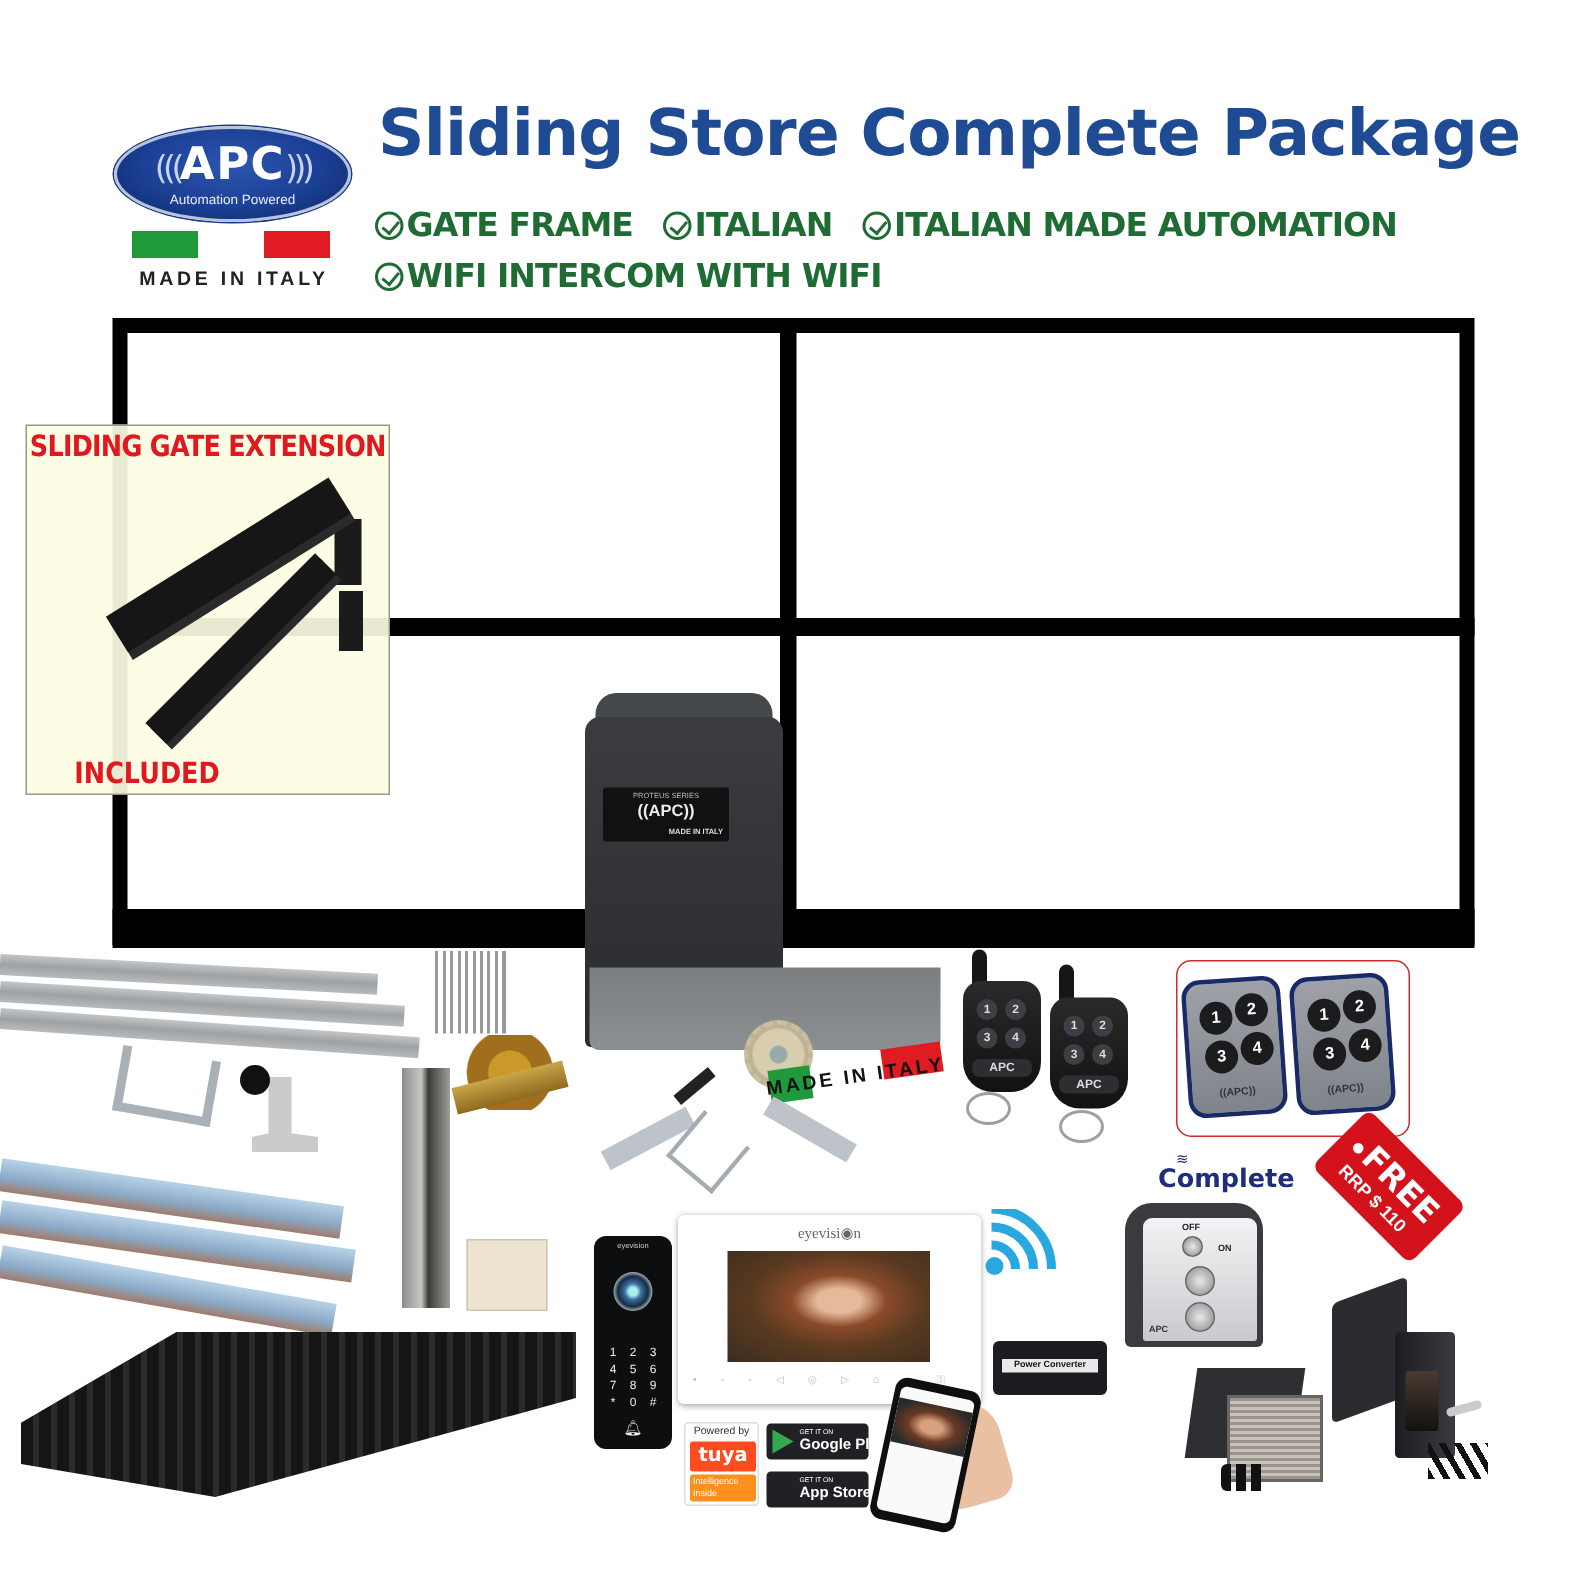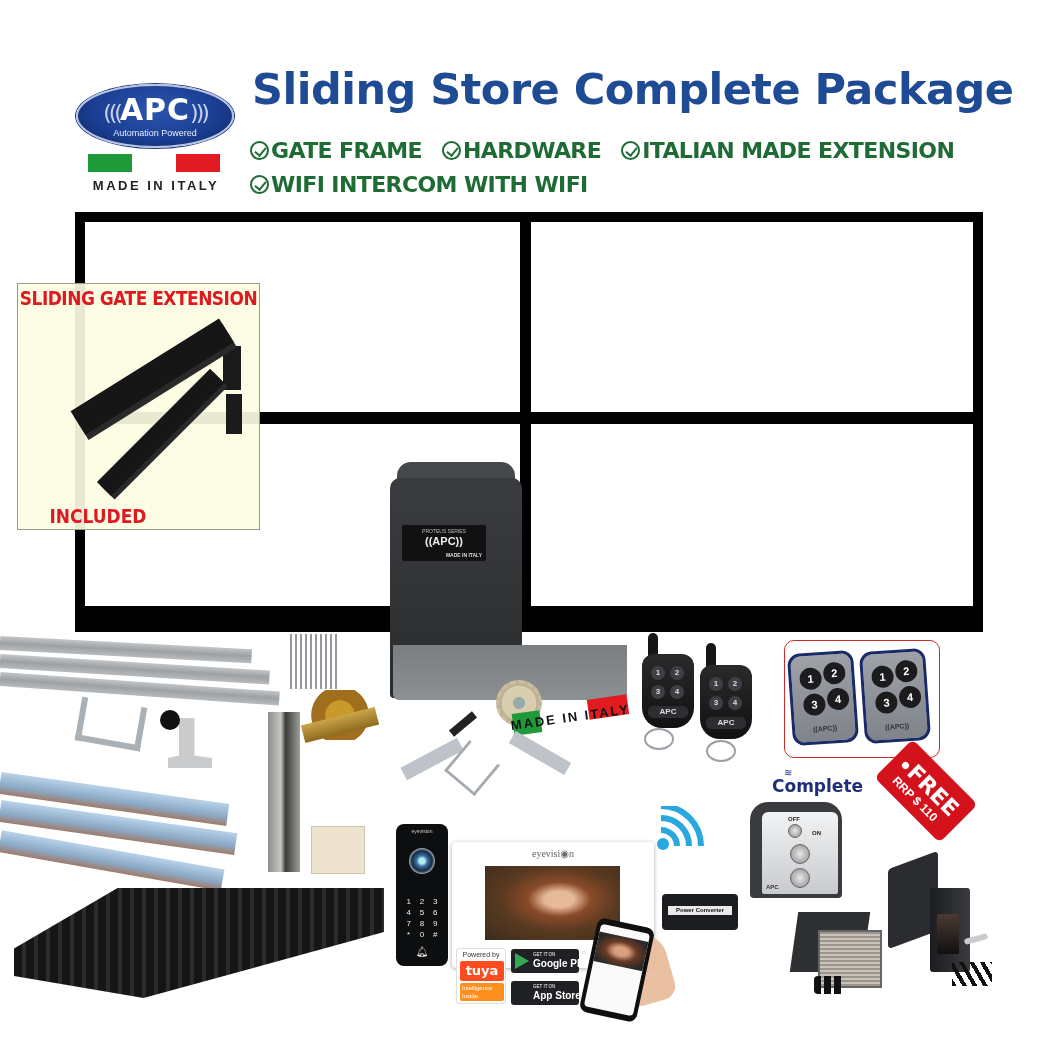--- a/index.html
+++ b/index.html
@@ -147,21 +147,21 @@
   
   .doorbell { left: 396px; top: 824px; width: 52px; height: 142px; background: #0d0e10; border-radius: 8px; }
   .db-brand { position: absolute; left: 0; top: 4px; width: 100%; text-align: center; color: #ccc; font-size: 5px; }
   .db-cam { position: absolute; left: 13px; top: 24px; width: 26px; height: 26px; border-radius: 50%;
     background: radial-gradient(circle, #aee 0 15%, #3a6f9e 30%, #182a45 55%, #9aa 70%, #333 75%); }
   .db-keys { position: absolute; left: 6px; top: 72px; width: 40px; color: #eee; font-size: 8px; line-height: 11px;
     display: grid; grid-template-columns: repeat(3, 1fr); text-align: center; }
   .db-bell { position: absolute; left: 18px; top: 122px; width: 16px; height: 14px; color: #eee; font-size: 10px; text-align: center; }
 
   .monitor { left: 452px; top: 810px; width: 202px; height: 126px; background: #fff; border-radius: 4px;
-    box-shadow: 0 1px 4px rgba(0,0,0,.35); margin-top: 32px; }
+    box-shadow: 0 1px 4px rgba(0,0,0,.35); }
   .mon-brand { position: absolute; left: 0; top: 6px; width: 100%; text-align: center; font-family: "Liberation Serif", serif;
     color: #666; font-size: 10px; }
   .mon-screen { position: absolute; left: 33px; top: 24px; width: 135px; height: 74px;
     background: radial-gradient(ellipse at 55% 45%, #e5b99a 0 14%, #8a4a2a 30%, #5a3a20 55%, #3a2c1f 100%); }
   .mon-icons { position: absolute; left: 10px; top: 106px; width: 182px; height: 10px; color: #bbb; font-size: 7px;
     letter-spacing: 7px; white-space: nowrap; overflow: hidden; }
   .wifi-big { left: 655px; top: 806px; width: 56px; height: 46px; }
 
   .tuya { left: 456px; top: 948px; width: 50px; height: 56px; background: #fff; border: 1px solid #ddd; border-radius: 3px; }
   .tuya-pow { position: absolute; left: 0; top: 2px; width: 100%; text-align: center; font-size: 7px; color: #333; }
@@ -204,25 +204,25 @@
 
 <div class="abs title">Sliding Store Complete Package</div>
 
 <div class="abs feat-row r1">
   <span class="feat">
       <span class="check"></span>
       <span>GATE FRAME</span>
     </span>
   <span class="feat">
       <span class="check"></span>
-      <span>HARDWARE</span>
+      <span>ITALIAN</span>
     </span>
   <span class="feat" style="margin-right:0">
       <span class="check"></span>
-      <span>ITALIAN MADE EXTENSION</span>
+      <span>ITALIAN MADE AUTOMATION</span>
     </span>
 </div>
 <div class="abs feat-row r2">
   <span class="feat" style="margin-right:22px">
       <span class="check"></span>
       <span>WIFI INTERCOM WITH WIFI</span>
     </span>
 </div>
 
 <div class="abs gate"></div>

